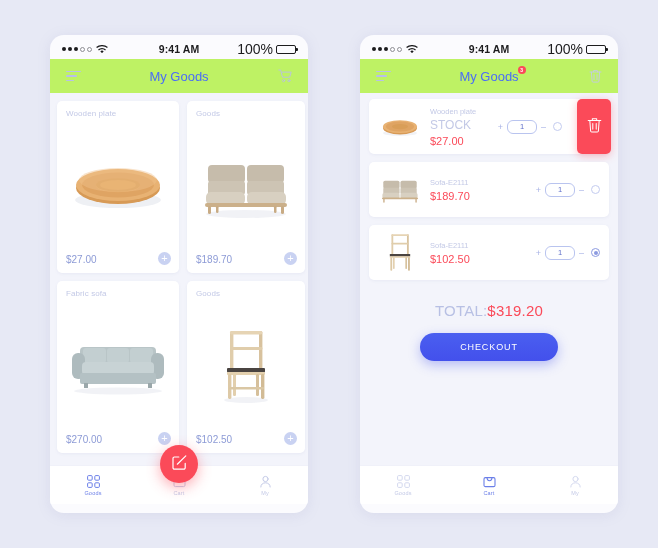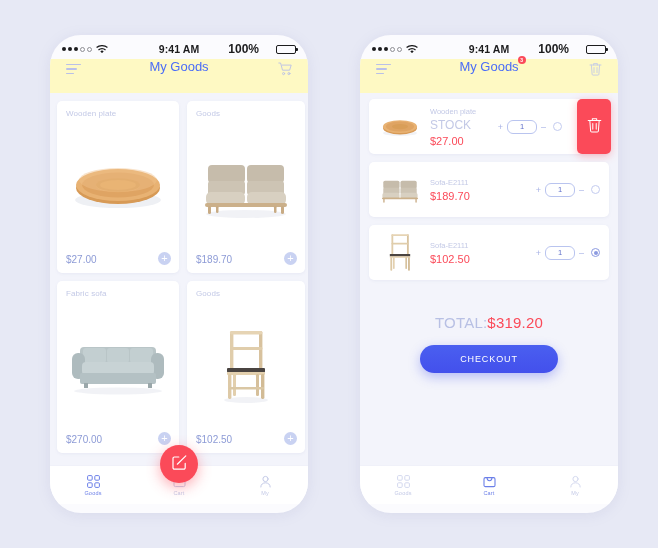--- a/index.html
+++ b/index.html
@@ -9,21 +9,21 @@
     font-family: "Liberation Sans", sans-serif;
     overflow: hidden;
   }
   .stage { position: relative; width: 658px; height: 548px; }
 
   
   .phone {
     position: absolute;
     width: 258px; height: 478px;
     background: #fbfbfe;
-    border-radius: 31px;
+    border-radius: 14px;
     overflow: hidden;
     box-shadow: 0 2px 14px rgba(120,125,175,0.13);
   }
   #phone-left  { left: 50px;  top: 35px; }
   #phone-right { left: 360px; top: 35px; }
 
   
   .statusbar {
     height: 20px;
     display: flex; align-items: center;
@@ -35,36 +35,36 @@
   .dots { display: flex; gap: 2px; align-items: center; }
   .dot { width: 4px; height: 4px; border-radius: 50%; background: #1c1c1e; }
   .dot.hollow { background: transparent; border: 1px solid #8e8e93; width: 3px; height: 3px; }
   .wifi { width: 12px; height: 9px; position: relative; }
   .wifi svg { display: block; }
   .sb-time {
     position: absolute; left: 0; right: 0; text-align: center;
     font-size: 10.5px; font-weight: 600; letter-spacing: 0.1px;
     color: #1c1c1e; pointer-events: none;
   }
-  .sb-right { margin-left: auto; display: flex; align-items: center; gap: 17px; font-size: 12px; font-weight: 700;}
+  .sb-right { margin-left: auto; display: flex; align-items: center; gap: 3px; font-size: 14px; font-weight: 400;}
   .battery {
     width: 20px; height: 9px; border: 1px solid #1c1c1e; border-radius: 2px;
     position: relative; padding: 1px; box-sizing: border-box;
   }
   .battery::after {
     content: ""; position: absolute; right: -3px; top: 2.5px;
     width: 2px; height: 3px; background: #1c1c1e; border-radius: 0 1px 1px 0;
   }
   .battery .fill { height: 100%; background: #1c1c1e; border-radius: 1px; }
 
   
   .navbar {
-    height: 34px; display: flex; align-items: flex-start;
+    height: 34px; display: flex; align-items: center;
     padding: 0 13px; position: relative;
-    background: #fef9c3;
+    background: #bef264;
   }
   .nav-title {
     position: absolute; left: 0; right: 0; text-align: center;
     font-size: 13px; color: #4a6cf7; font-weight: 400;
     pointer-events: none;
   }
   .nav-title .title-wrap { position: relative; display: inline-block; }
   .badge {
     position: absolute; top: -3px; right: -7px;
     min-width: 8px; height: 8px; line-height: 8px;
@@ -176,21 +176,21 @@
   .del-btn {
     position: absolute; right: -2px; top: 0;
     width: 34px; height: 55px; border-radius: 5px;
     background: #fb4a59;
     display:flex; align-items:center; justify-content:center;
     box-shadow: 0 2px 8px rgba(251,74,89,0.35);
   }
   .row-clip { position: relative; overflow: visible; }
 
   .total {
-    text-align: center; margin-top: 34px;
+    text-align: center; margin-top: 22px;
     font-size: 15px; color: #b8c0e4; letter-spacing: 0.2px;
   }
   .total .amount { color: #fb4a59; }
   .checkout {
     margin: 14px auto 0 auto;
     width: 138px; height: 28px; border-radius: 15px;
     background: linear-gradient(180deg,#4a5ff0 0%,#4350ec 100%);
     color: #fff; font-size: 9px; letter-spacing: 0.9px;
     display:flex; align-items:center; justify-content:center;
     box-shadow: 0 4px 12px rgba(67,80,236,0.35);

